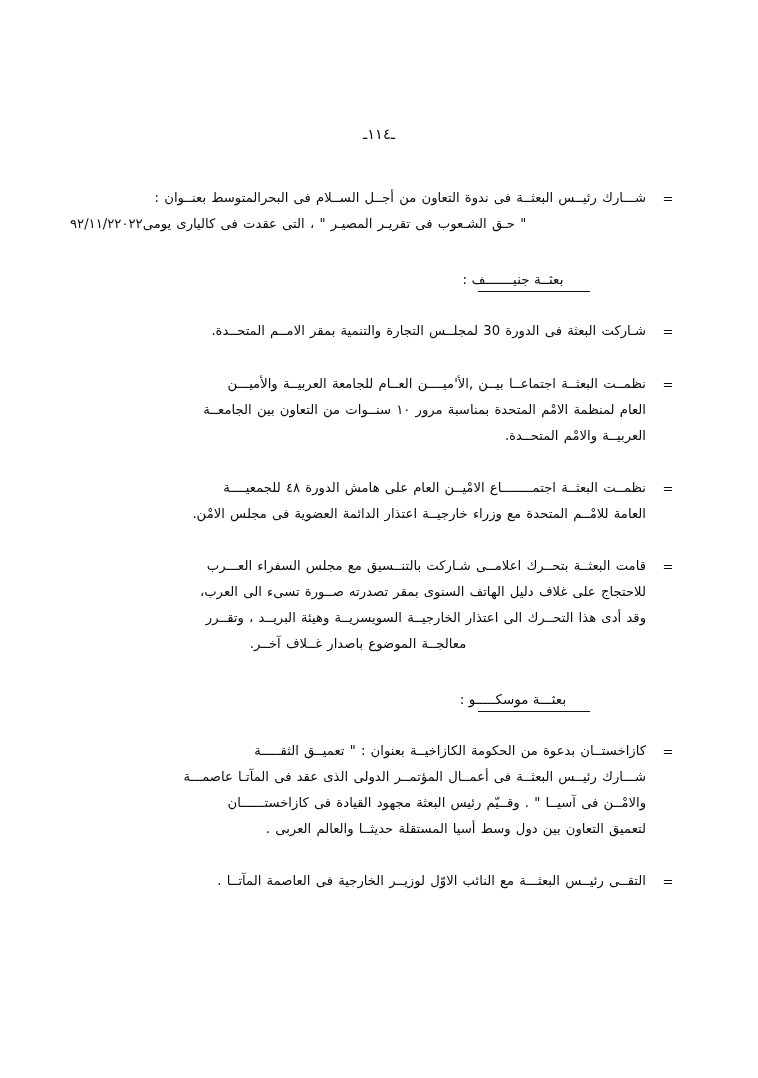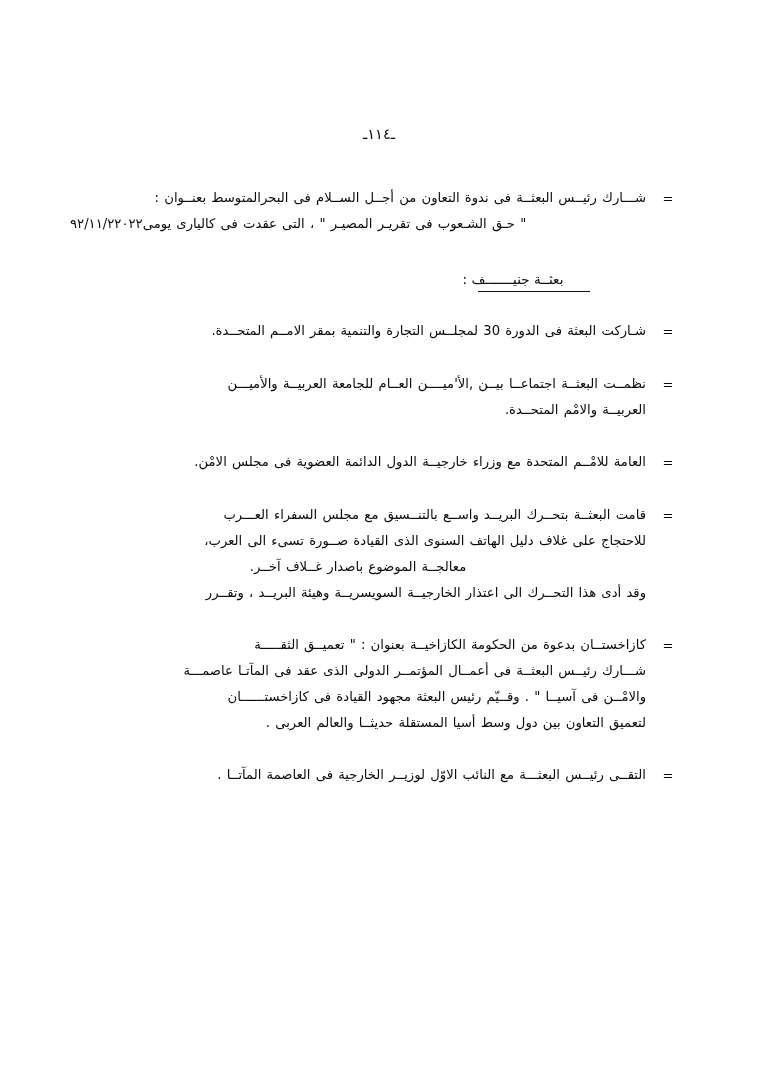--- a/index.html
+++ b/index.html
@@ -125,41 +125,49 @@
       <div class="marker">=</div>
       <div class="body lines">
         <div class="line">شـاركت البعثة  فى الدورة  30  لمجلــس التجارة والتنمية بمقر الامــم المتحــدة.</div>
       </div>
     </div>
 
     <div class="item">
       <div class="marker">=</div>
       <div class="body lines">
         <div class="line">نظمــت البعثــة اجتماعــا بيــن ,الأ'ميــــن العــام للجامعة العربيــة والأميـــن</div>
+        <div class="line">العام لمنظمة الامْم المتحدة بمناسبة مرور ١٠ سنــوات من التعاون بين الجامعــة</div>
         <div class="line">العربيــة والامْم المتحــدة.</div>
       </div>
     </div>
 
     <div class="item">
       <div class="marker">=</div>
       <div class="body lines">
-        <div class="line">العامة للامْــم المتحدة مع وزراء خارجيــة الدول  الدائمة العضوية فى مجلس الامْن.</div>
+        <div class="line">نظمــت البعثــة   اجتمــــــــاع الامْيــن العام على هامش الدورة ٤٨ للجمعيــــة</div>
+        <div class="line">العامة للامْــم المتحدة مع وزراء خارجيــة اعتذار  الدائمة العضوية فى مجلس الامْن.</div>
       </div>
     </div>
 
     <div class="item">
       <div class="marker">=</div>
       <div class="body lines">
-        <div class="line">قامت البعثــة  بتحــرك  البريــد واســع  بالتنــسيق مع مجلس السفراء  العـــرب</div>
-        <div class="line">للاحتجاج على  غلاف  دليل الهاتف السنوى الذى القيادة صــورة تسىء الى العرب،</div>
+        <div class="line">قامت البعثــة  بتحــرك  اعلامــى شـاركت  بالتنــسيق مع مجلس السفراء  العـــرب</div>
+        <div class="line">للاحتجاج على  غلاف  دليل الهاتف السنوى بمقر تصدرته صــورة تسىء الى العرب،</div>
+        <div class="line">وقد أدى هذا التحــرك الى اعتذار  الخارجيــة السويسريــة وهيئة البريــد  ،  وتقــرر</div>
         <div class="line ctr">معالجــة الموضوع باصدار غــلاف آخــر.</div>
-        <div class="line">وقد أدى هذا التحــرك الى اعتذار  الخارجيــة السويسريــة وهيئة البريــد  ،  وتقــرر</div>
       </div>
     </div>
 
+    <div class="section-head">
+      <div class="wrap">
+        <div class="txt">بعثـــة  موسكـــــو  :</div>
+        <div class="rule"></div>
+      </div>
+    </div>
 
     <div class="item">
       <div class="marker">=</div>
       <div class="body lines">
         <div class="line">كازاخستــان  بدعوة من الحكومة الكازاخيــة بعنوان :  "  تعميــق الثقـــــة</div>
         <div class="line">شـــارك رئيــس البعثــة  فى أعمــال المؤتمــر الدولى الذى عقد فى المآتـا عاصمـــة</div>
         <div class="line">والامْــن فى آسيــا " .   وقــيّم رئيس البعثة مجهود القيادة فى كازاخستــــــان</div>
         <div class="line">لتعميق  التعاون بين دول وسط أسيا المستقلة حديثــا والعالم العربى .</div>
       </div>
     </div>

